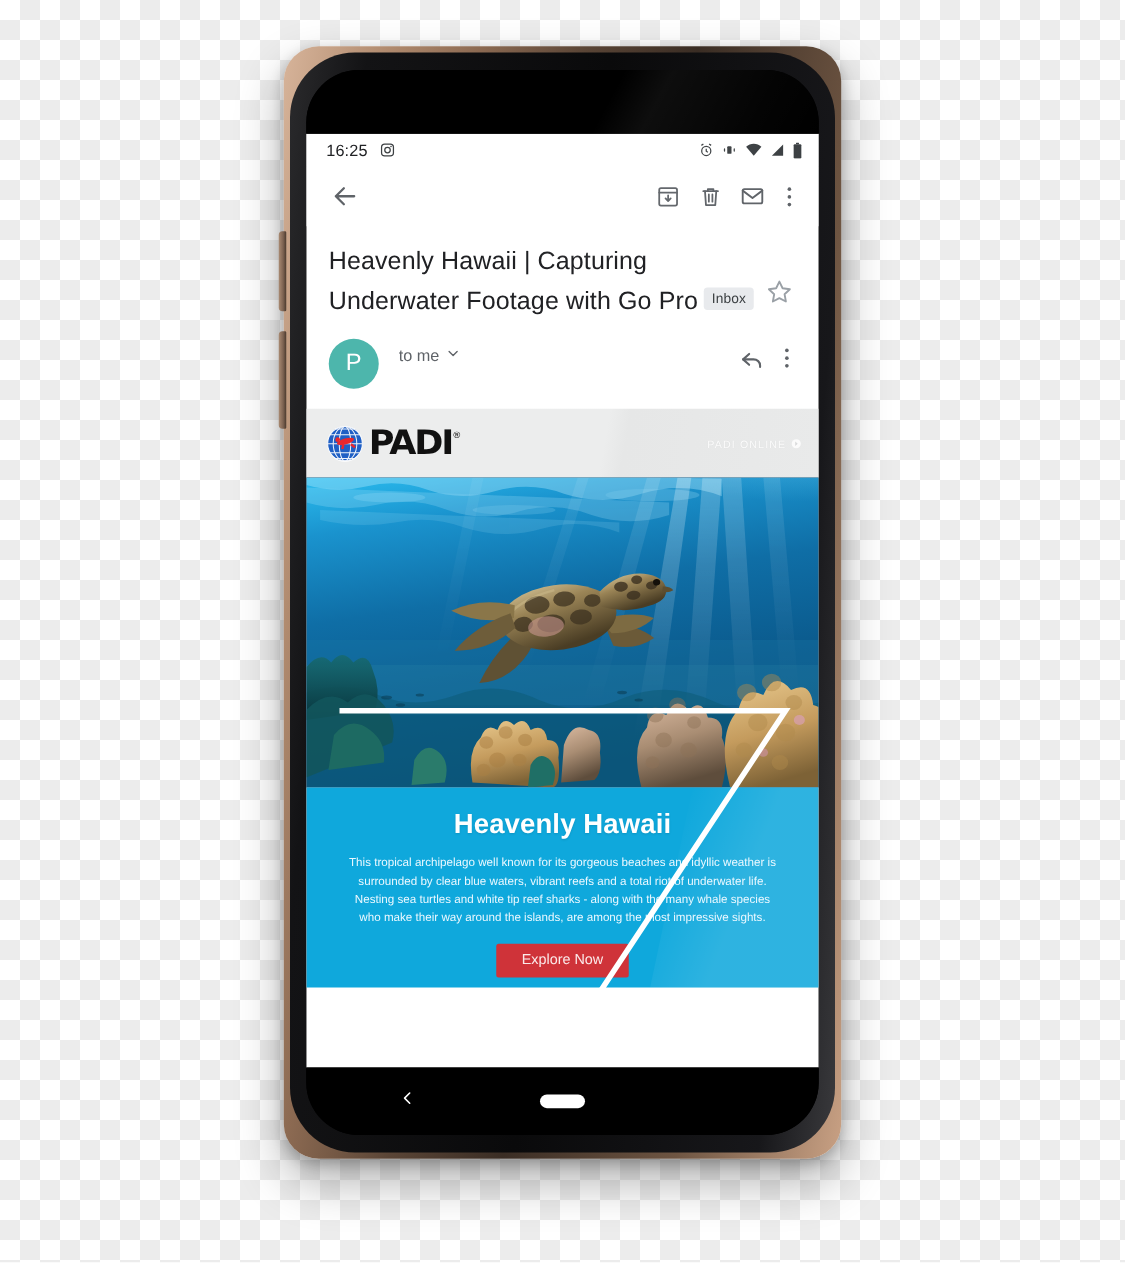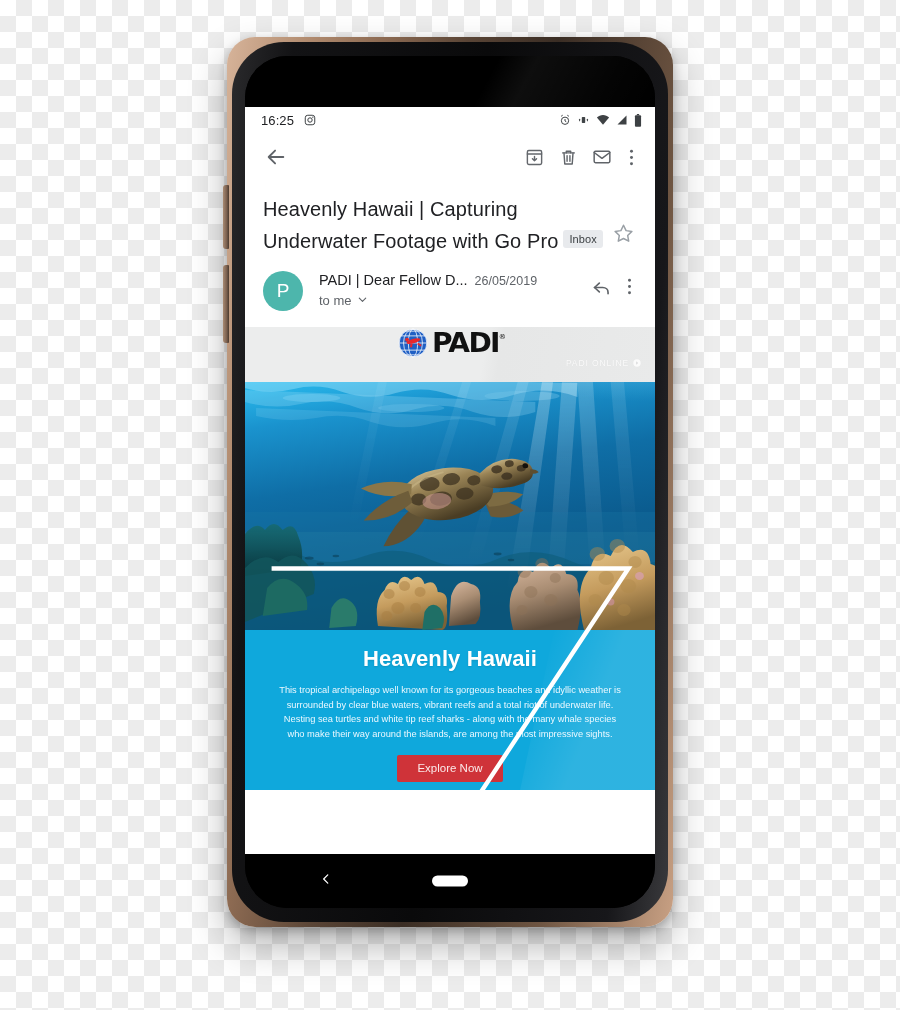--- a/index.html
+++ b/index.html
@@ -110,21 +110,21 @@
   #recipient-text { font-size: 13px; color: #5f6368; }
   #recipient-caret { margin-left: 5px; }
   .sender-act { width: 28px; display: flex; align-items: center; justify-content: center; padding-top: 6px; }
 
   
   #email-body { position: relative; }
 
   
   #padi-banner {
     height: 55px; background: linear-gradient(100deg,#eceded 0%, #eceded 58%, #e6e7e7 62%, #e9eaea 100%);
-    display: flex; align-items: center; padding: 0 14px 0 16px; position: relative; overflow: hidden; flex-direction: column;
+    display: flex; align-items: center; padding: 0 14px 0 16px; position: relative; overflow: hidden;
   }
   #padi-logo-wrap { display: flex; align-items: center; }
   #padi-word {
     font-size: 27px; font-weight: 700; color: #111; letter-spacing: -1.6px;
     font-family: "DejaVu Sans", sans-serif; margin-left: 4px;
     transform: scaleX(1.04); transform-origin: left center;
   }
   #padi-tm { font-size: 7px; vertical-align: 13px; font-weight: 400; letter-spacing: 0; }
   #view-online {
     margin-left: auto; display: flex; align-items: center; gap: 4px;
@@ -273,24 +273,20 @@
             <div id="star-btn">
               <svg width="21" height="21" viewBox="0 0 24 24" fill="none" stroke="#9aa0a6" stroke-width="1.7" stroke-linejoin="round">
                 <path d="M12 2.6l2.95 6.1 6.65.9-4.85 4.6 1.2 6.6L12 17.7l-5.95 3.1 1.2-6.6L2.4 9.6l6.65-.9L12 2.6z"></path>
               </svg>
             </div>
           </div>
 
           <div id="sender-row">
             <div id="avatar">P</div>
             <div id="sender-meta">
-              <div id="sender-line">
-                <span id="sender-name">PADI | Dear Fellow D...</span>
-                <span id="sender-date">26/05/2019</span>
-              </div>
               <div id="recipient-line">
                 <span id="recipient-text">to me</span>
                 <span id="recipient-caret">
                   <svg width="11" height="11" viewBox="0 0 24 24" fill="none" stroke="#5f6368" stroke-width="2.4" stroke-linecap="round" stroke-linejoin="round">
                       <path d="M5 9l7 7 7-7"></path>
                     </svg>
                 </span>
               </div>
             </div>
             <div class="sender-act">

